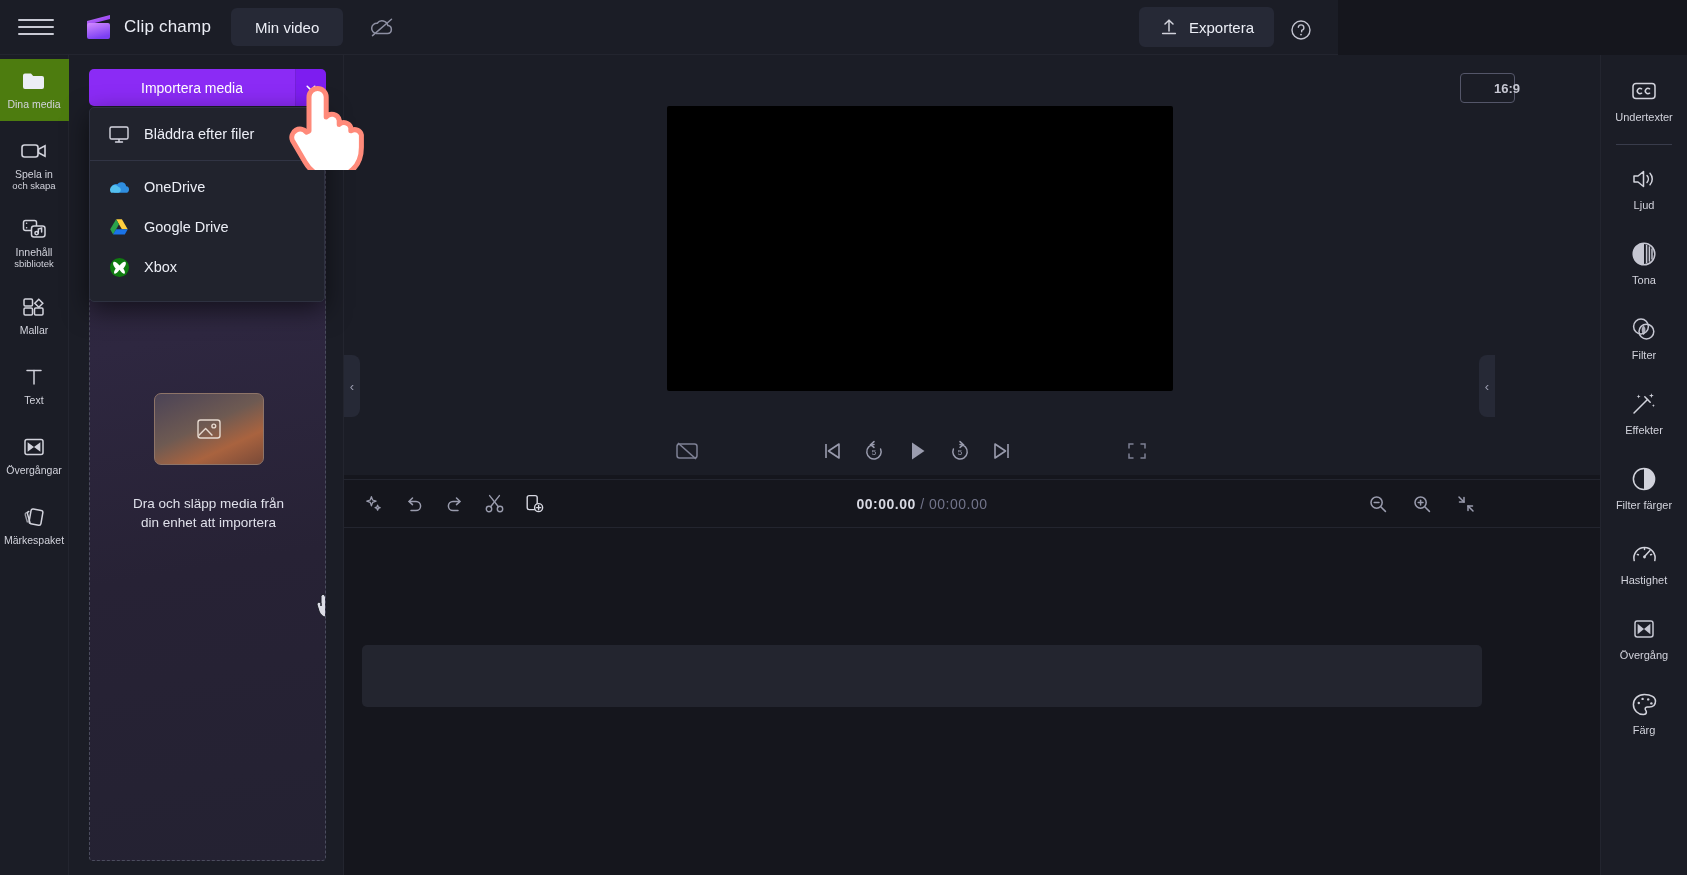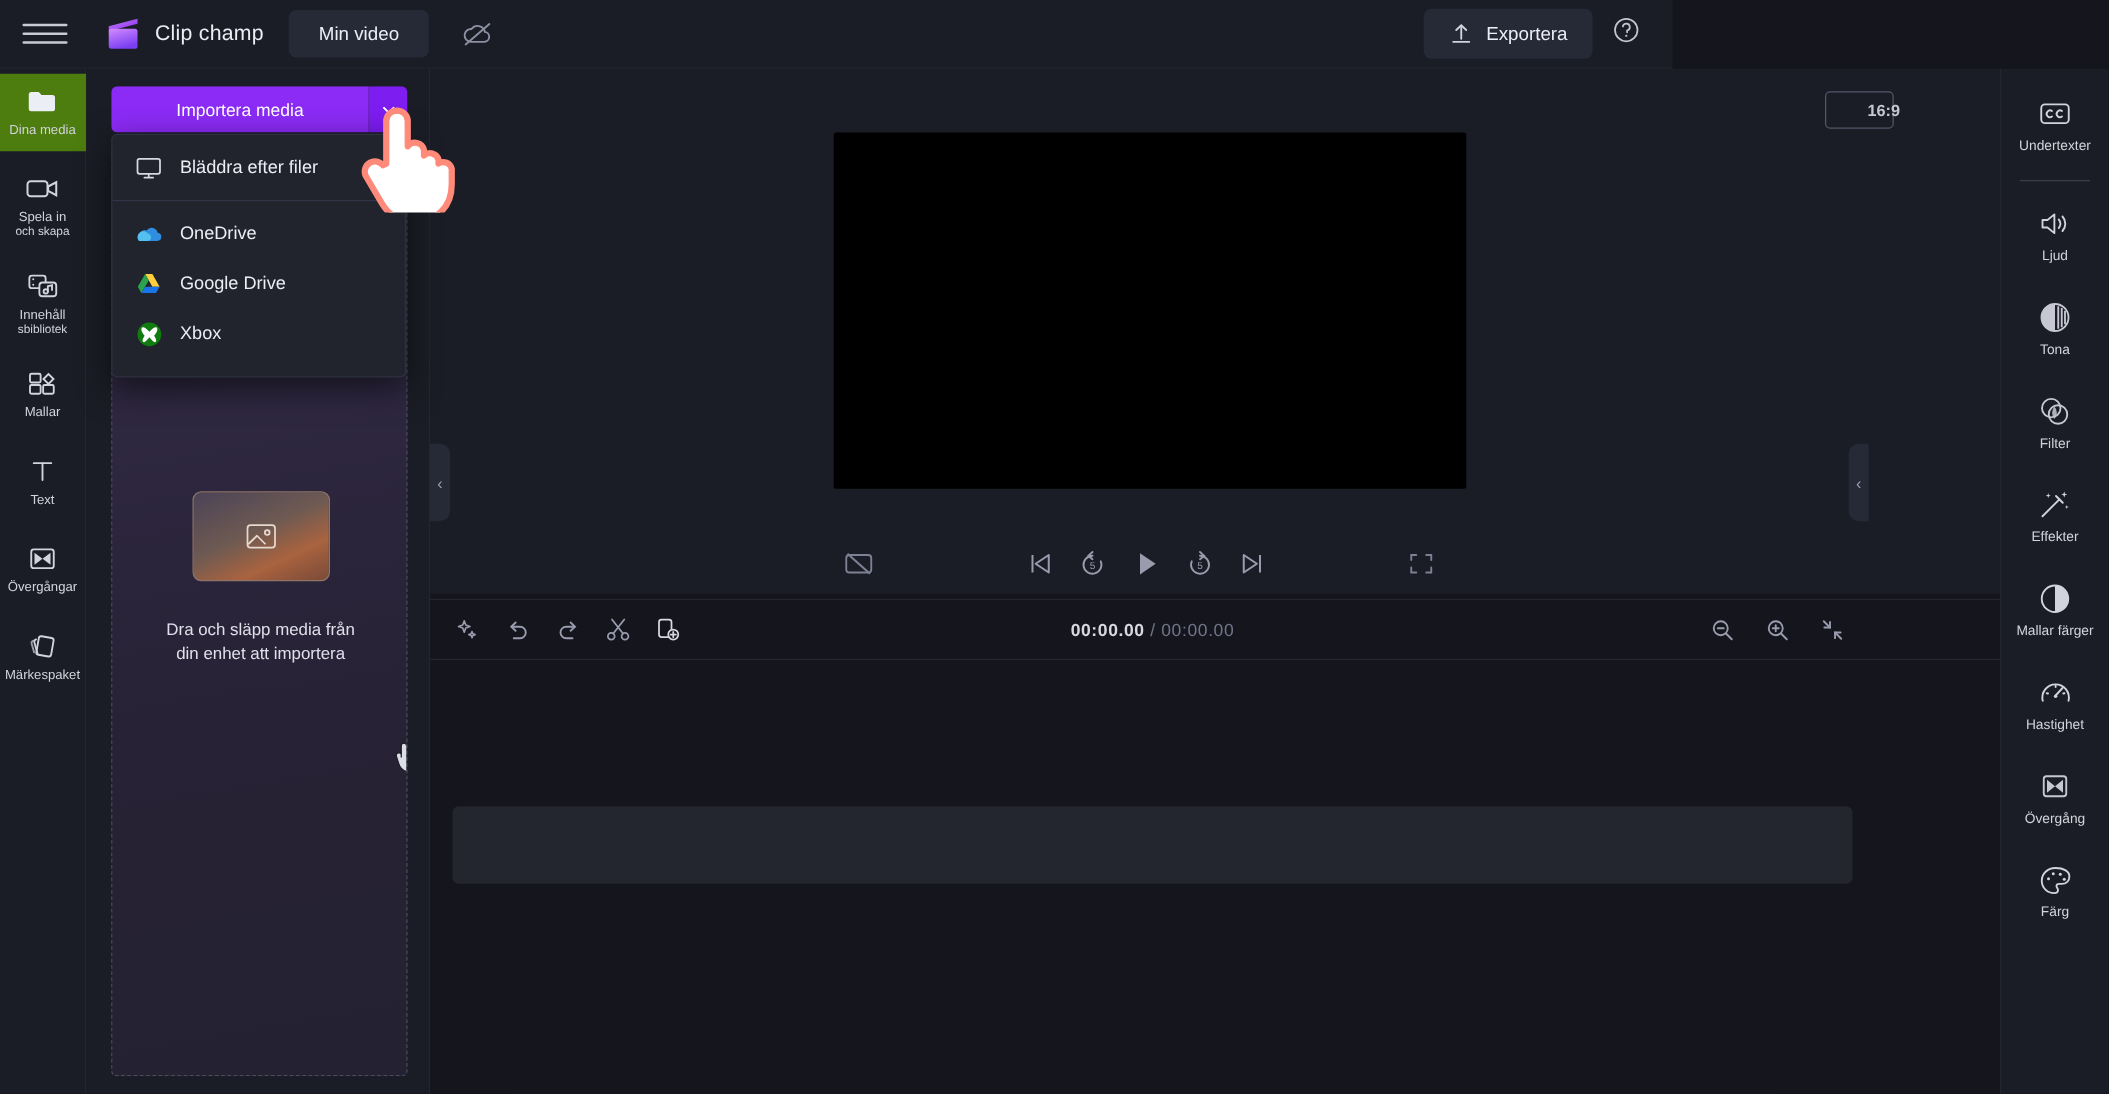--- a/index.html
+++ b/index.html
@@ -28,21 +28,21 @@
   .brand { display: flex; align-items: center; gap: 10px; margin-left: 30px; }
   .brand-logo { width: 30px; height: 26px; position: relative; }
   .brand-name { font-size: 17px; color: #eceef6; letter-spacing: .2px; }
   .proj-tab {
     margin-left: 20px; height: 38px; padding: 0 24px;
     display: flex; align-items: center; justify-content: center;
     background: #262936; border-radius: 6px; font-size: 15px; color: #eceef6;
     cursor: pointer;
   }
   .cloud-off { margin-left: 22px; width: 34px; height: 30px; display: flex; align-items: center; justify-content: center; cursor: pointer; }
-  .topbar-right { margin-left: auto; display: flex; align-items: flex-start; gap: 10px; padding-right: 20px; }
+  .topbar-right { margin-left: auto; display: flex; align-items: flex-end; gap: 10px; padding-right: 20px; }
   .export-btn {
     height: 40px; padding: 0 20px; display: flex; align-items: center; gap: 10px;
     background: #262936; border-radius: 6px; font-size: 15px; color: #eceef6; cursor: pointer;
   }
   .help-btn { width: 34px; height: 34px; display: flex; align-items: center; justify-content: center; cursor: pointer; }
 
   
   .rail {
     position: absolute; top: 55px; left: 0; width: 69px; height: 820px;
     background: #1b1d26; border-right: 1px solid #23252f;
@@ -612,21 +612,21 @@
       <span class="rr-label">Effekter</span>
     </div>
 
     <div class="rr-item">
       <span class="rr-icon">
         <svg width="26" height="26" viewBox="0 0 26 26">
           <circle cx="13" cy="13" r="10.6" fill="none" stroke="#d2d3dc" stroke-width="1.5"></circle>
           <path d="M13 2.4 a10.6 10.6 0 0 1 0 21.2 Z" fill="#d2d3dc"></path>
         </svg>
       </span>
-      <span class="rr-label">Mallar färger</span>
+      <span class="rr-label">Filter färger</span>
     </div>
 
     <div class="rr-item">
       <span class="rr-icon">
         <svg width="27" height="26" viewBox="0 0 27 26" fill="none" stroke="#d2d3dc" stroke-width="1.5" stroke-linecap="round">
           <path d="M3.2 19.6 a10.6 10.6 0 1 1 20.6 0"></path>
           <path d="M13.5 15.4 L19 9.4"></path>
           <circle cx="13.5" cy="16" r="1.4" fill="#d2d3dc" stroke="none"></circle>
           <path d="M6.4 13.6 L7.4 13.8 M13.5 7.6 V8.6 M20.6 13.6 L19.6 13.8"></path>
         </svg>

